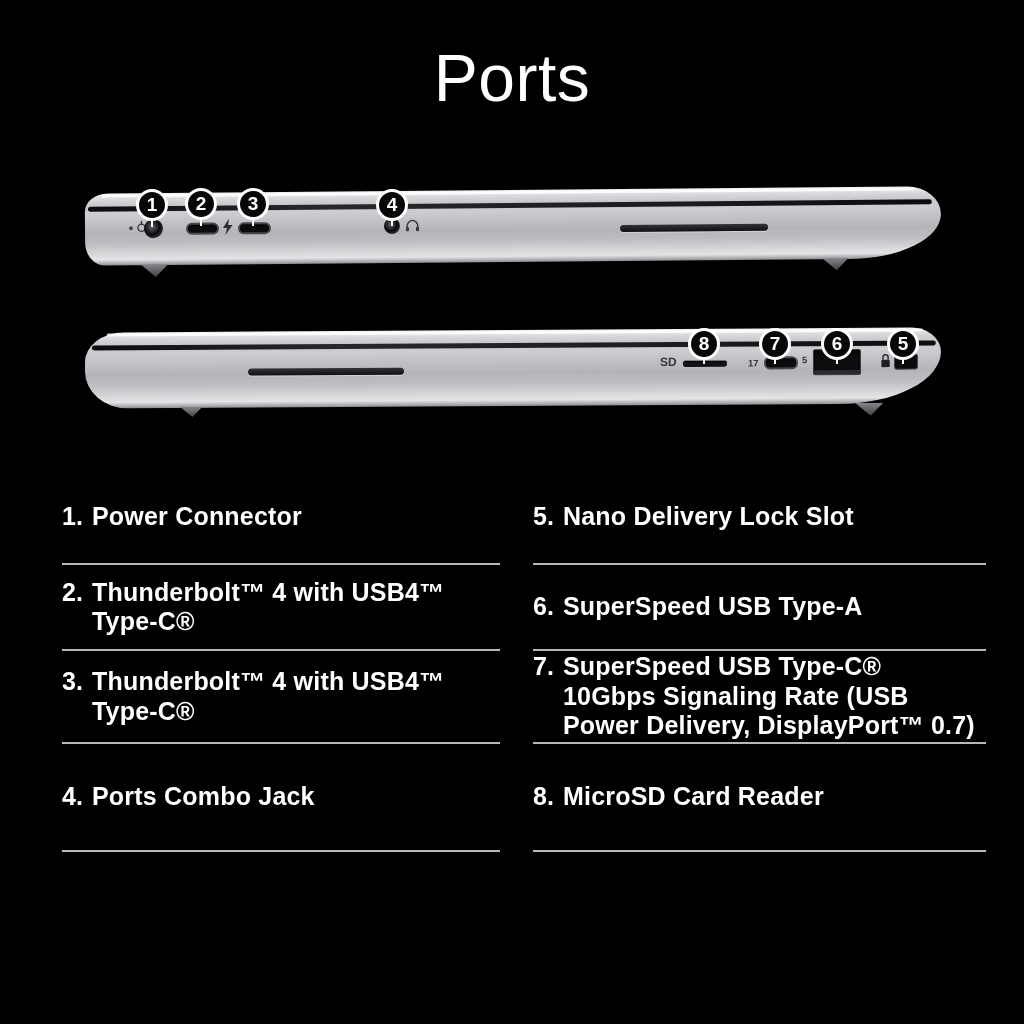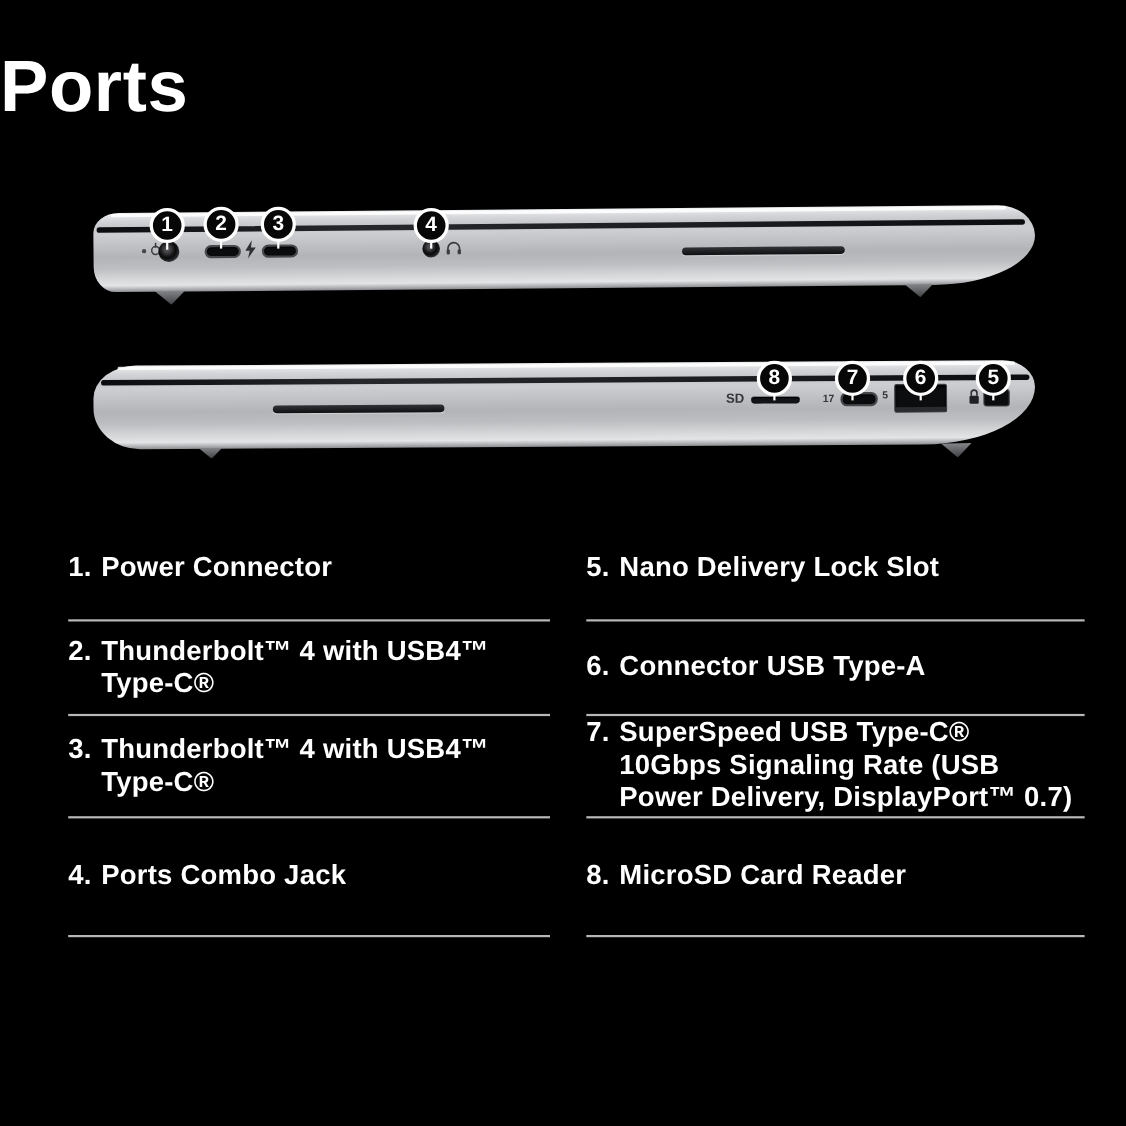--- a/index.html
+++ b/index.html
@@ -2,22 +2,22 @@
 <html><head>
 <meta charset="utf-8">
 <style>
   html,body { margin:0; padding:0; background:#000; }
   .page {
     position:relative; width:1024px; height:1024px; background:#000000;
     overflow:hidden; font-family:"Liberation Sans", sans-serif; margin:0 auto;
   }
   
   .title {
-    position:absolute; top:44px; left:0; width:100%; text-align:left;
-    color:#ffffff; font-size:66px; font-weight:700; letter-spacing:0.5px; line-height:1.05;
+    position:absolute; top:44px; left:0; width:100%; text-align:center;
+    color:#ffffff; font-size:66px; font-weight:400; letter-spacing:0.5px; line-height:1.05;
   }
   
   .laptop { position:absolute; }
   .laptop-body {
     position:absolute; inset:0;
     background:linear-gradient(180deg,#eef0f2 0%,#d4d5d8 10%,#c6c7cb 18%,#cdced2 28%,
       #c1c3c6 40%,#b2b4b8 56%,#bcbec1 70%,#d6d7d9 84%,#e3e4e6 92%,#8d8f93 100%);
   }
   .laptop-top-shape { border-radius:30px 44px 120px 26px / 24px 36px 58px 30px; }
   .laptop-bottom-shape { border-radius:42px 32px 110px 46px / 32px 26px 56px 40px; }
@@ -173,21 +173,21 @@
   <div class="legend-col" style="left:533px; top:470px; width:453px;">
     <div class="legend-row" style="height:95px;">
       <div class="legend-item">
         <span class="legend-num">5.</span>
         <span class="legend-label">Nano Delivery Lock Slot</span>
       </div>
     </div>
     <div class="legend-row" style="height:86px;">
       <div class="legend-item">
         <span class="legend-num">6.</span>
-        <span class="legend-label">Connector USB Type-A</span>
+        <span class="legend-label">SuperSpeed USB Type-A</span>
       </div>
     </div>
     <div class="legend-row" style="height:93px;">
       <div class="legend-item">
         <span class="legend-num">7.</span>
         <span class="legend-label">SuperSpeed USB Type-C®
 10Gbps Signaling Rate (USB
 Power Delivery, DisplayPort™ 0.7)</span>
       </div>
     </div>

